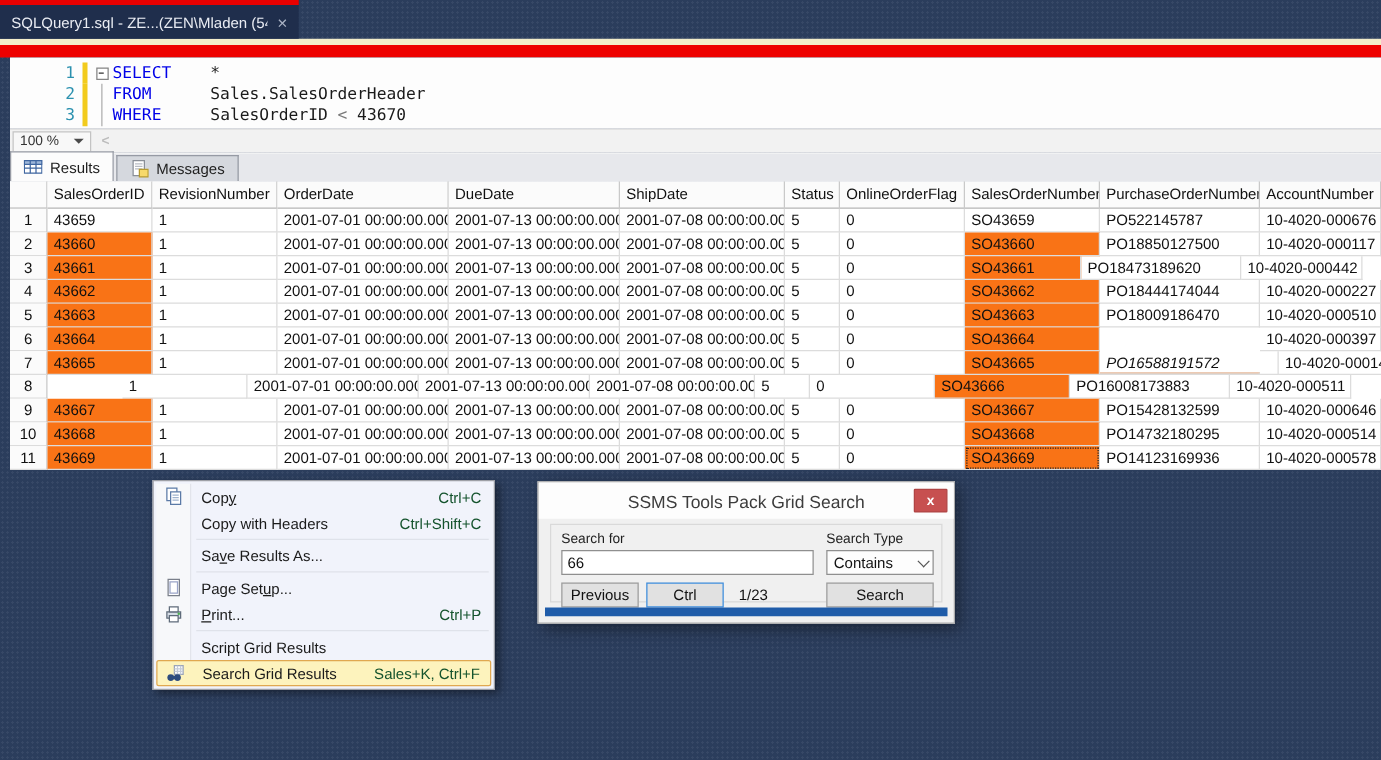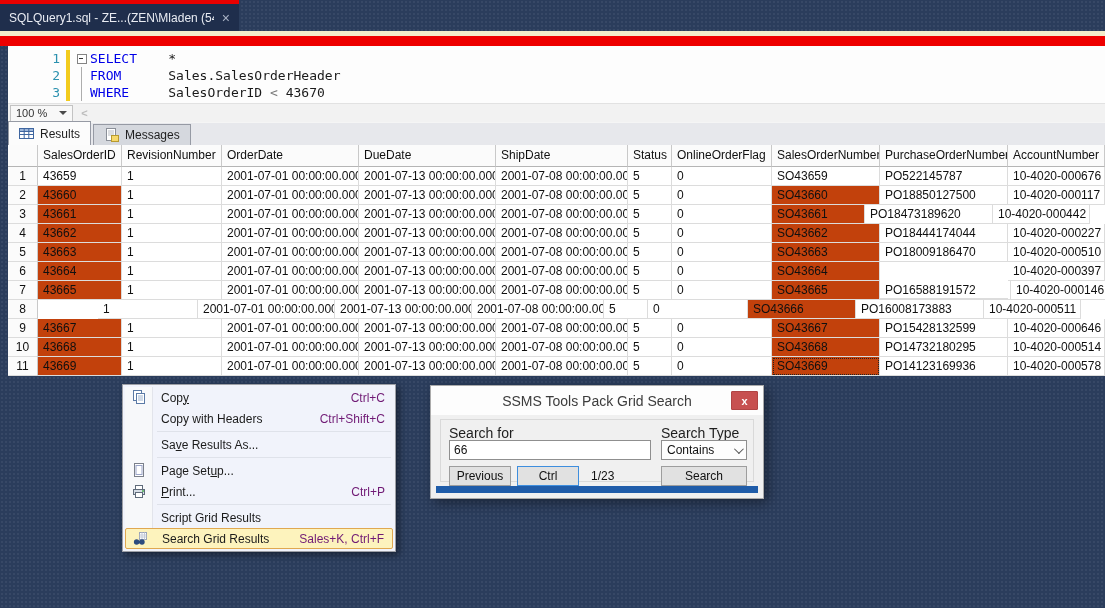--- a/index.html
+++ b/index.html
@@ -52,47 +52,47 @@
 
   
   .grid{position:absolute;left:8px;top:145px;width:1097px;height:231px;background:#fff;
     overflow:hidden;font-size:12px;}
   .g-row{display:flex;height:19px;line-height:18px;}
   .g-row.g-head{height:22px;line-height:21px;}
   .g-cell{box-sizing:border-box;flex:none;padding:0 5px;border-right:1px solid #DCDCDC;
     border-bottom:1px solid #DCDCDC;white-space:nowrap;overflow:hidden;color:#101010;}
   .g-head .g-cell{background:#FBFBFB;border-right:1px solid #C9C9C9;border-bottom:1px solid #B5B5B5;}
   .g-cell.rowhead{background:#FBFBFB;border-right:1px solid #C9C9C9;text-align:center;padding:0;}
-  .g-cell.green{background:#c2410c;}
+  .g-cell.green{background:#f97316;}
   .g-cell.focus{outline:1px dotted #222;outline-offset:-2px;}
 
   
   .menu{position:absolute;left:122px;top:384px;width:274px;box-sizing:border-box;
     background:#F1F3FB;border:1px solid #9EA0A6;box-shadow:3px 3px 7px rgba(0,0,0,0.45);
     padding:2px;z-index:5;}
   .m-gutter{position:absolute;left:2px;top:2px;bottom:2px;width:27px;background:#F7F8FA;
     border-right:1px solid #E2E4EB;}
   .m-item{position:relative;height:21px;display:flex;align-items:center;font-size:12px;
     color:#1B1B1B;padding-left:36px;padding-right:8px;z-index:1;box-sizing:border-box;}
-  .m-item .sc{margin-left:auto;padding-left:18px;color:#701a75;text-align:right;}
+  .m-item .sc{margin-left:auto;padding-left:18px;color:#14532d;text-align:right;}
   .m-item .ic{position:absolute;left:6px;top:2px;width:16px;height:16px;}
   .m-item.hl{background:#FDF3BD;border:1px solid #E0A850;border-radius:2px;}
   .m-sep{height:1px;background:#DFE2EA;margin:2px 2px 2px 32px;position:relative;z-index:1;}
 
   
   .dialog{position:absolute;left:430px;top:385px;width:334px;height:114px;box-sizing:border-box;
     background:#F0F0F0;border:1px solid #ABABAB;box-shadow:4px 4px 12px rgba(0,0,0,0.4);z-index:5;}
   .d-title{height:29px;background:#FDFDFD;display:flex;align-items:center;justify-content:center;
     font-size:14px;color:#3C3C3C;position:relative;}
   .d-close{position:absolute;right:5px;top:5px;width:27px;height:19px;background:#C75050;
     color:#fff;font-size:11px;font-weight:bold;display:flex;align-items:center;
     justify-content:center;border-radius:1px;border:1px solid #B04444;box-sizing:border-box;}
   .d-group{position:absolute;left:9px;right:9px;top:33px;height:63px;border:1px solid #D9D9D9;
     background:#F0F0F0;box-sizing:border-box;}
-  .d-lab{position:absolute;font-size:14px;color:#1E1E1E;}
+  .d-lab{position:absolute;font-size:11px;color:#1E1E1E;}
   .d-input{position:absolute;left:8px;top:20px;width:202px;height:20px;box-sizing:border-box;
     border:1px solid #8F8F8F;background:#fff;font-size:12px;padding:0 4px;
     font-family:"Liberation Sans",sans-serif;color:#111;}
   .d-select{position:absolute;left:220px;top:20px;width:86px;height:20px;box-sizing:border-box;
     border:1px solid #8F8F8F;background:#FDFDFD;font-size:12px;display:flex;align-items:center;
     padding:0 5px;color:#111;}
   .d-select .chev{margin-left:auto;width:6px;height:6px;border-right:1px solid #555;
     border-bottom:1px solid #555;transform:rotate(45deg) translateY(-2px);}
   .d-btn{position:absolute;top:46px;height:20px;box-sizing:border-box;background:#E1E1E1;
     border:1px solid #9D9D9D;font-size:12px;color:#111;display:flex;align-items:center;
@@ -243,21 +243,21 @@
       <div class="g-row">
         <div class="g-cell rowhead" style="width: 30px;">7</div>
         <div class="g-cell green" style="width: 84px;">43665</div>
         <div class="g-cell" style="width: 100px;">1</div>
         <div class="g-cell" style="width: 137px;">2001-07-01 00:00:00.000</div>
         <div class="g-cell" style="width: 137px;">2001-07-13 00:00:00.000</div>
         <div class="g-cell" style="width: 132px;">2001-07-08 00:00:00.000</div>
         <div class="g-cell" style="width: 44px;">5</div>
         <div class="g-cell" style="width: 100px;">0</div>
         <div class="g-cell green" style="width: 108px;">SO43665</div>
-        <div class="g-cell" style="width: 131px;">PO16588191572</div>
+        <div class="g-cell" style="width: 143px; font-style: italic;">PO16588191572</div>
         <div class="g-cell" style="width: 97px;">10-4020-000146</div>
       </div>
       <div class="g-row">
         <div class="g-cell rowhead" style="width: 30px;">8</div>
         <div class="g-cell green" style="width: 60px; margin-top: 28px;">43666</div>
         <div class="g-cell" style="width: 100px;">1</div>
         <div class="g-cell" style="width: 137px;">2001-07-01 00:00:00.000</div>
         <div class="g-cell" style="width: 137px;">2001-07-13 00:00:00.000</div>
         <div class="g-cell" style="width: 132px;">2001-07-08 00:00:00.000</div>
         <div class="g-cell" style="width: 44px;">5</div>

